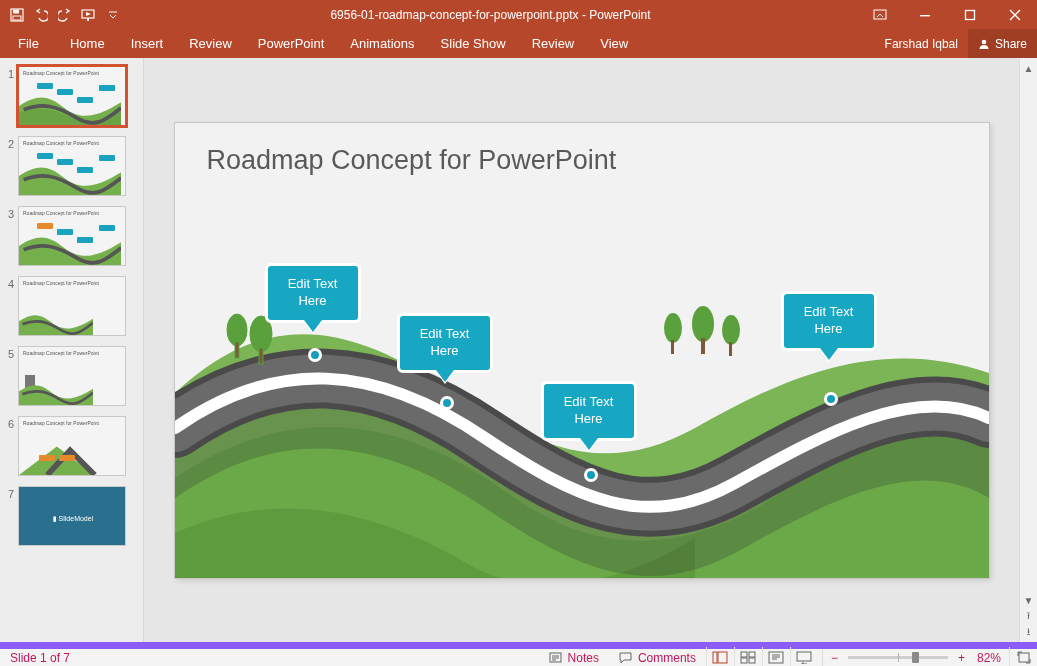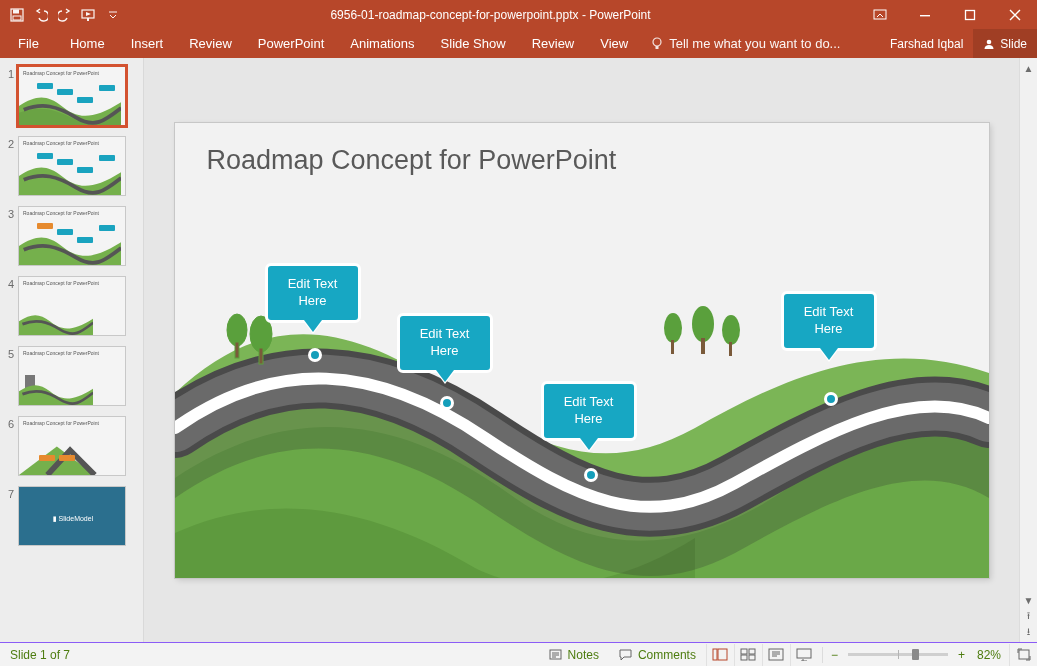--- a/index.html
+++ b/index.html
@@ -51,21 +51,21 @@
 
 .callout { position: absolute; width: 96px; height: 60px; background: #17a7c3; border: 3px solid #fff; border-radius: 6px; color: #fff; display: flex; align-items: center; justify-content: center; text-align: center; font-size: 13px; line-height: 1.25; white-space: pre-line; }
 .callout::after { content: ""; position: absolute; bottom: -12px; left: 50%; transform: translateX(-50%); width: 0; height: 0; border-left: 9px solid transparent; border-right: 9px solid transparent; border-top: 12px solid #17a7c3; filter: drop-shadow(0 2px 0 #fff); }
 .marker { position: absolute; width: 14px; height: 14px; background: #149eba; border: 3px solid #fff; border-radius: 50%; transform: translate(-50%,-50%); }
 
 
 .scrollcol { width: 18px; background: #f1f1f1; border-left: 1px solid #dcdcdc; display: flex; flex-direction: column; align-items: center; justify-content: space-between; padding: 2px 0; }
 .scrollbtn { width: 16px; height: 16px; display: flex; align-items: center; justify-content: center; color: #6d6d6d; font-size: 10px; }
 
 
-.statusbar { height: 24px; background: #f3f3f3; border-top: 1px solid #8b5cf6; display: flex; align-items: center; font-size: 12px; color: #4d7c0f; }
+.statusbar { height: 24px; background: #f3f3f3; border-top: 7px solid #8b5cf6; display: flex; align-items: center; font-size: 12px; color: #be185d; }
 .statusbar .sect { padding: 0 10px; display: flex; align-items: center; gap: 6px; }
 .statusbar .flex { flex: 1; }
 .viewbtn { width: 28px; height: 22px; display: flex; align-items: center; justify-content: center; color: #555; border-left: 1px solid #e1e1e1; }
 .zoom-track { width: 100px; height: 3px; background: #cfcfcf; position: relative; margin: 0 6px; }
 .zoom-thumb { position: absolute; top: -4px; left: 64%; width: 7px; height: 11px; background: #8a8a8a; border-radius: 1px; }
 .zoom-mid { position:absolute; top:-3px; left:50%; width:1px; height:9px; background:#b4b4b4;}
 .divider { width: 1px; height: 16px; background: #dcdcdc; margin: 0 4px; }
 </style>
 </head>
 <body>
@@ -135,35 +135,28 @@
   <div class="ribbon">
     <div class="rtab file">File</div>
     <div class="rtab">Home</div>
     <div class="rtab">Insert</div>
     <div class="rtab">Review</div>
     <div class="rtab">PowerPoint</div>
     <div class="rtab">Animations</div>
     <div class="rtab">Slide Show</div>
     <div class="rtab">Review</div>
     <div class="rtab">View</div>
-    <div class="tellme">
-      <svg width="12" height="14" viewBox="0 0 12 14">
-          <circle cx="6" cy="5" r="4" fill="none" stroke="#fff" stroke-width="1.2"></circle>
-          <rect x="4.5" y="9" width="3" height="3" fill="#fff"></rect>
-        </svg>
-      <span>Tell me what you want to do...</span>
-    </div>
     <div class="ribbon-spacer"></div>
     <div class="user">Farshad Iqbal</div>
     <div class="share-btn">
       <svg width="12" height="12" viewBox="0 0 12 12">
           <circle cx="6" cy="4" r="2.3" fill="#fff"></circle>
           <path d="M1.5 11c0-2.5 2-4 4.5-4s4.5 1.5 4.5 4" fill="#fff"></path>
         </svg>
-      <span>Slide</span>
+      <span>Share</span>
     </div>
   </div>
 
   <div class="workspace">
 
     <div class="thumbs">
       <div class="thumb-row">
         <div class="thumb-num">1</div>
         <div class="thumb selected">
           <div class="thumb-title">Roadmap Concept for PowerPoint</div>

